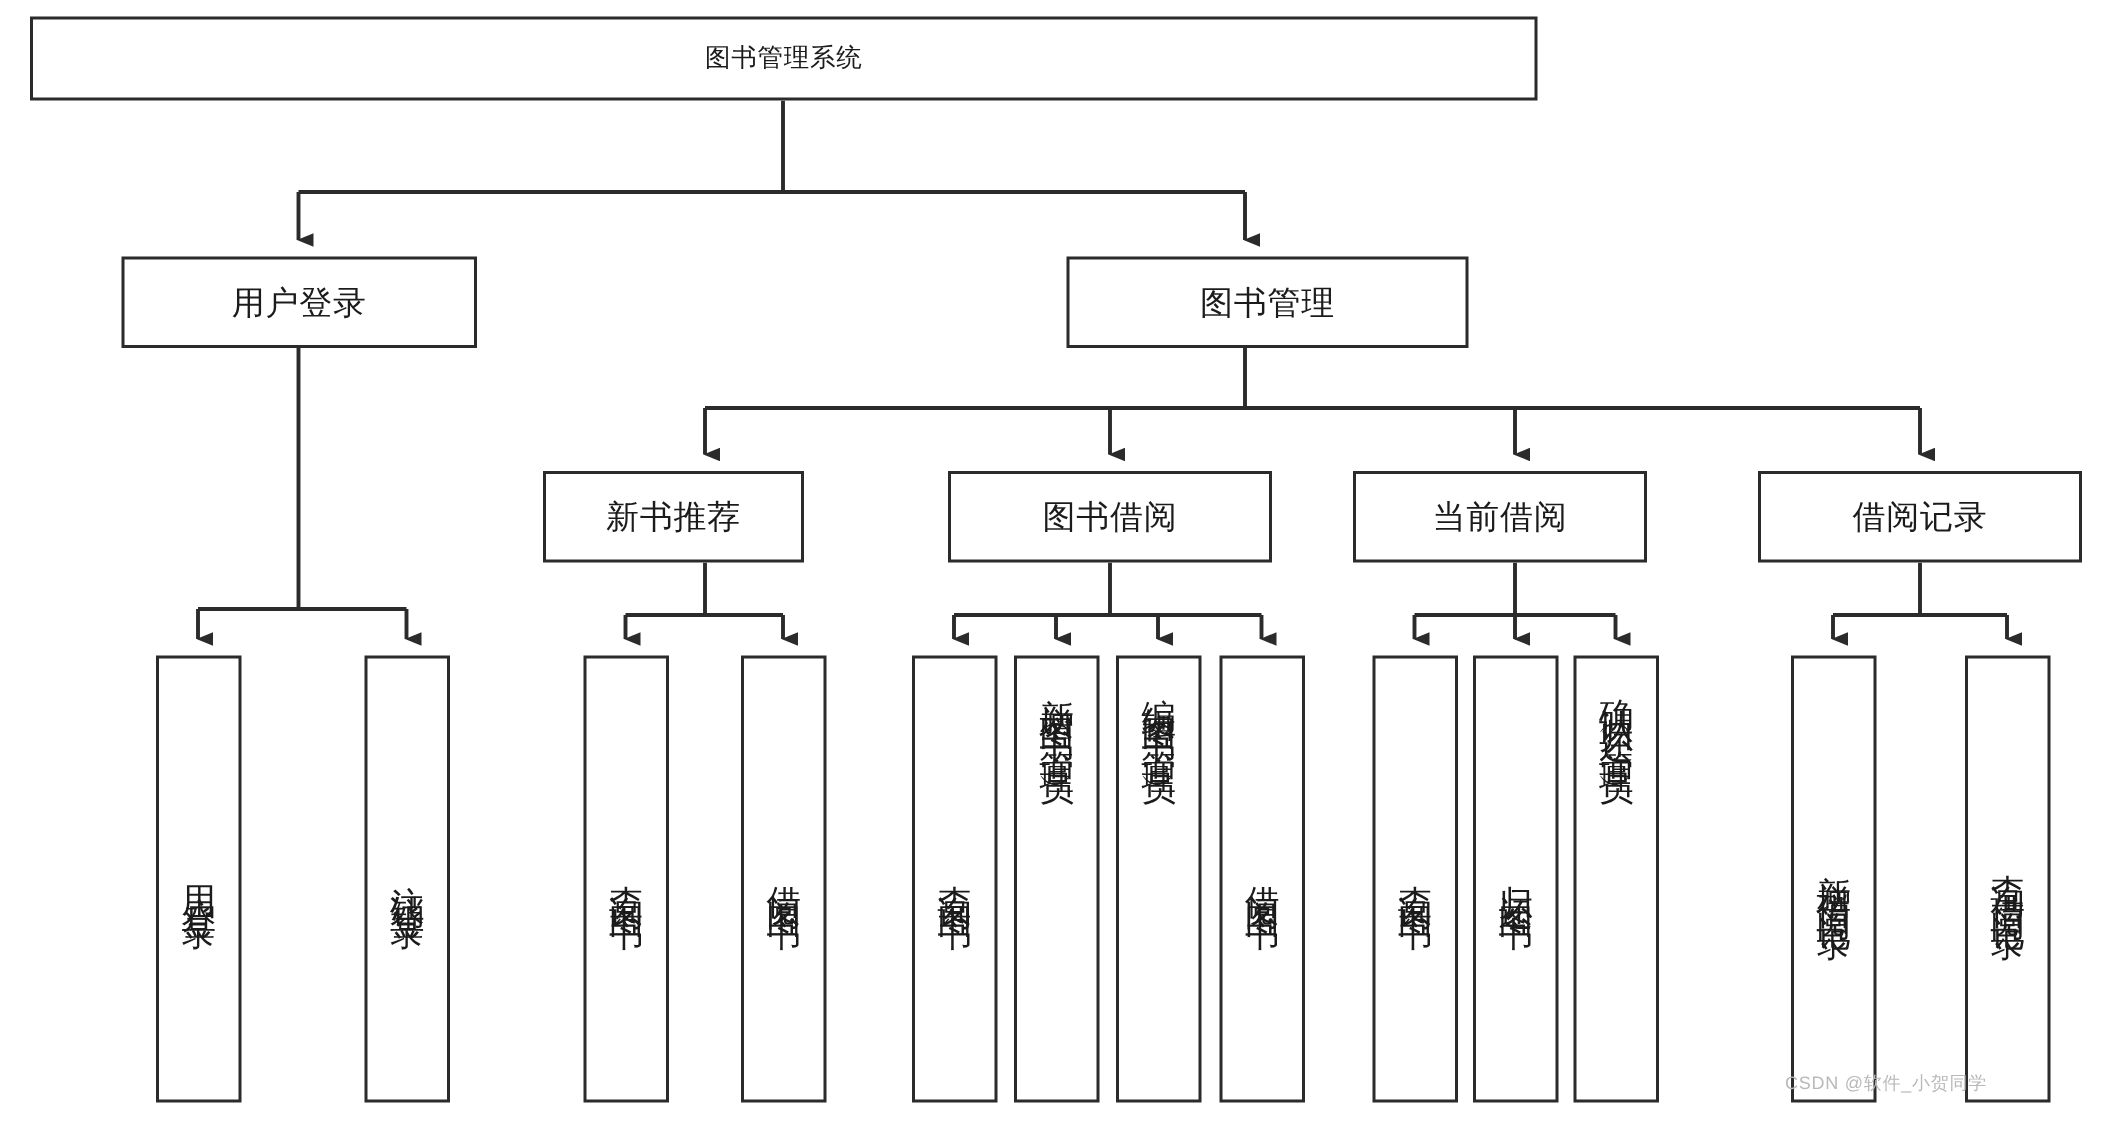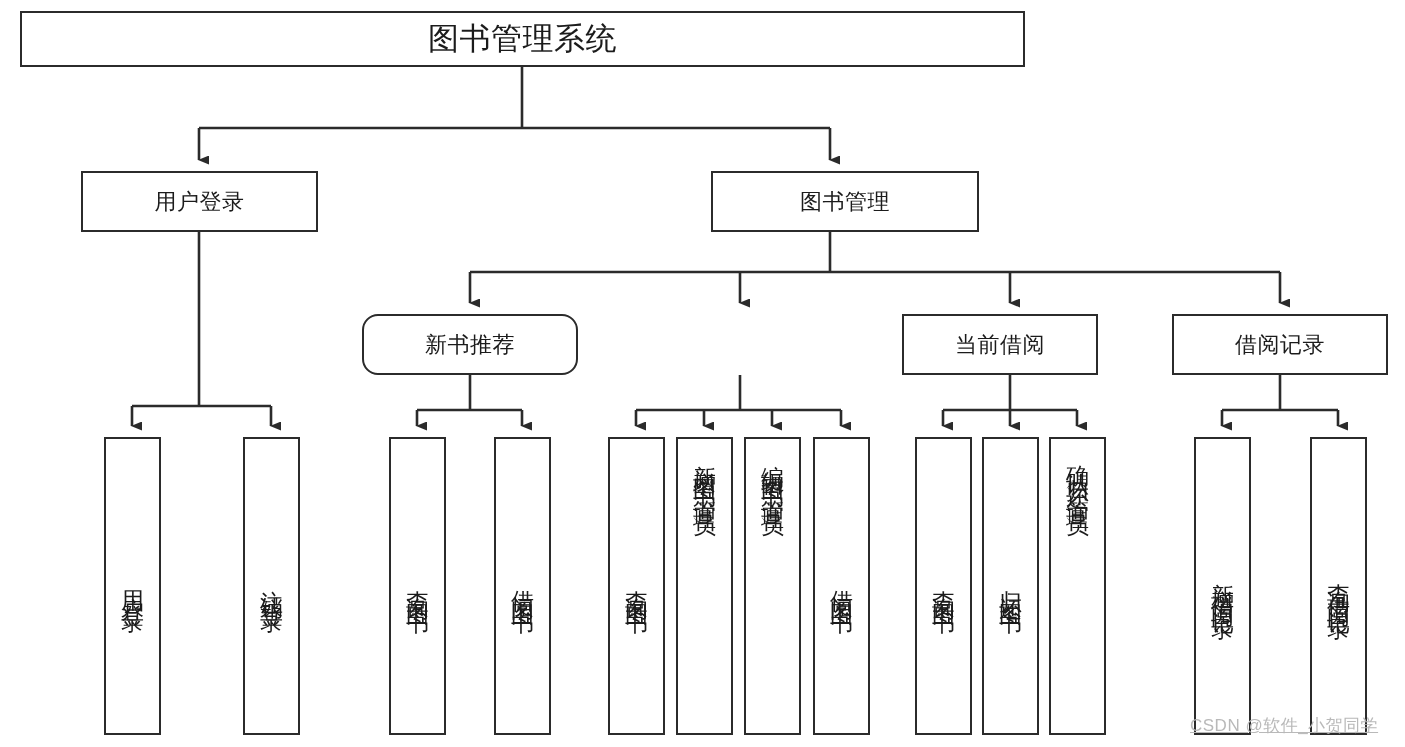--- a/index.html
+++ b/index.html
@@ -31,21 +31,21 @@
     z-index:2;
   }
   .node .lbl{
     font-size:22px;
     line-height:1.15;
     letter-spacing:0.5px;
     color:#1b1b1b;
     white-space:nowrap;
   }
   
-  .lvl0 .lbl{font-size:31px;}
+  .lvl0 .lbl{font-size:17px;}
   .lvl1 .lbl{font-size:22px;}
   .lvl2 .lbl{font-size:22px;}
 
   
   .leaf{
     position:absolute;
     box-sizing:border-box;
     background:#ffffff;
     border:2.6px solid #2b2b2b;
     z-index:2;
@@ -61,26 +61,25 @@
     letter-spacing:7px;
     line-height:1;
     color:#1b1b1b;
     padding:8px 0;
     white-space:nowrap;
   }
   .watermark{
     position:absolute;
     left:1190px;
     top:714px;
-    font-size:17px;
+    font-size:12px;
     color:#b9b9b9;
     letter-spacing:0.5px;
     z-index:5;
     white-space:nowrap;
-    text-decoration:underline;
   }
 </style>
 </head>
 <body>
 
 <div id="canvas">
 
   <svg class="wires" viewBox="0 0 1405 747">
     <defs>
       <marker id="arw" markerWidth="9" markerHeight="11" refX="4.5" refY="10" orient="auto" markerUnits="userSpaceOnUse">
@@ -137,24 +136,27 @@
   </div>
 
   <div class="node lvl1" style="left:81px; top:171px; width:237px; height:61px;">
     <span class="lbl">用户登录</span>
   </div>
 
   <div class="node lvl1" style="left:711px; top:171px; width:268px; height:61px;">
     <span class="lbl">图书管理</span>
   </div>
 
-  <div class="node lvl2" style="left:362px; top:314px; width:216px; height:61px;border-radius:16px;">
+  <div class="node lvl2" style="left:362px; top:314px; width:174px; height:61px;">
     <span class="lbl">新书推荐</span>
   </div>
 
+  <div class="node lvl2" style="left:632px; top:314px; width:216px; height:61px;">
+    <span class="lbl">图书借阅</span>
+  </div>
 
   <div class="node lvl2" style="left:902px; top:314px; width:196px; height:61px;">
     <span class="lbl">当前借阅</span>
   </div>
 
   <div class="node lvl2" style="left:1172px; top:314px; width:216px; height:61px;">
     <span class="lbl">借阅记录</span>
   </div>
 
   <div class="leaf mid" style="left:104px; top:437px; width:57px; height:298px;">

